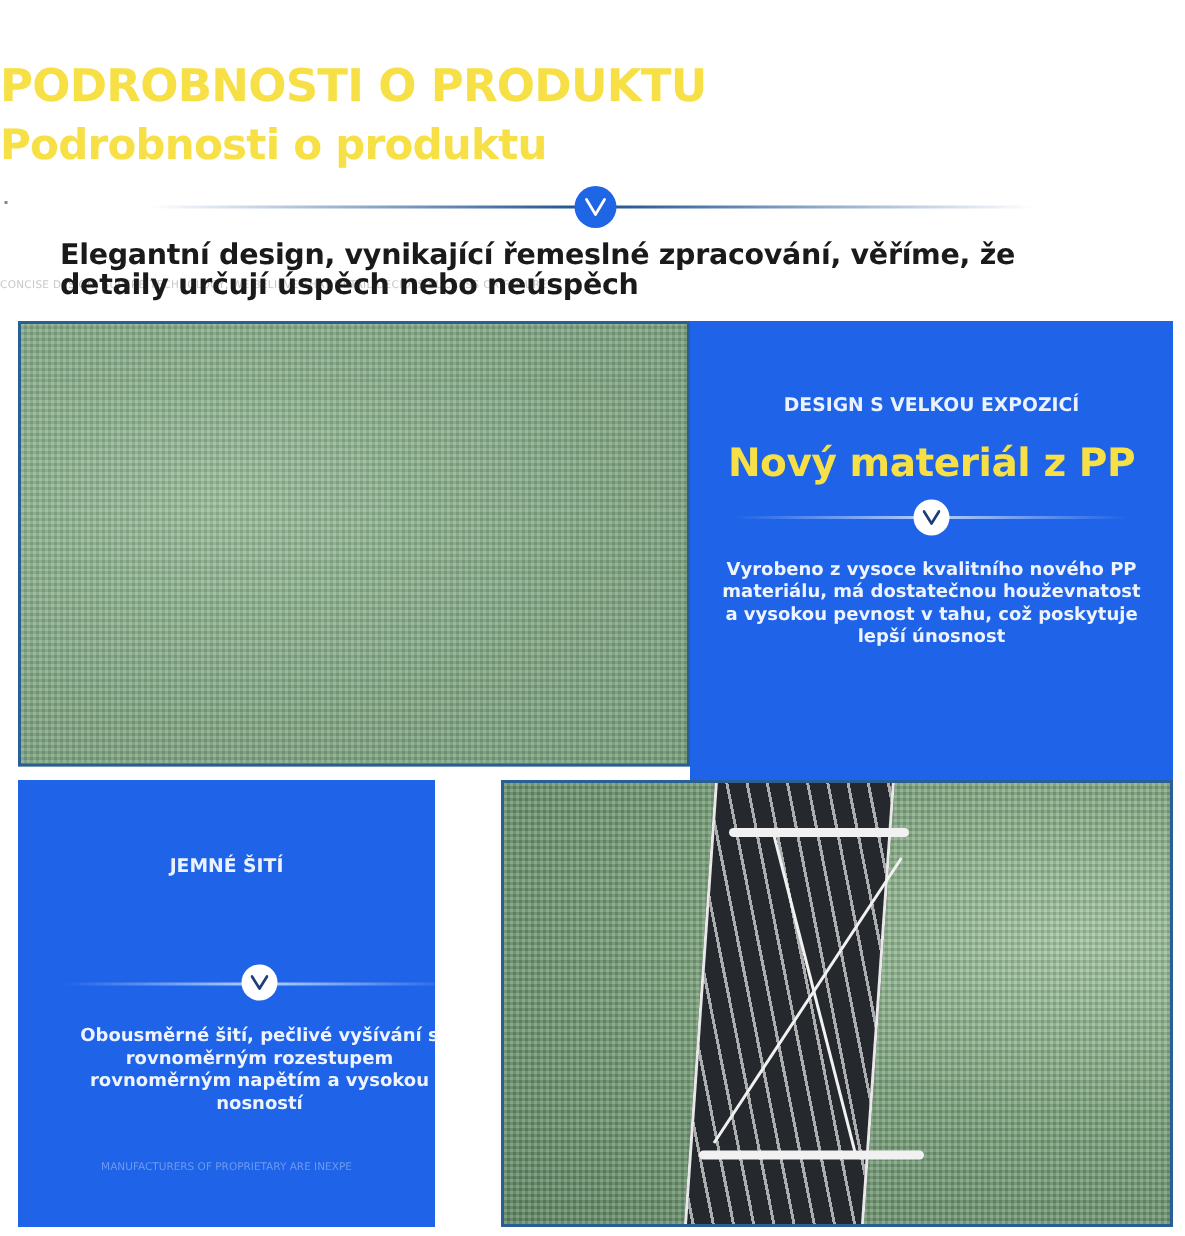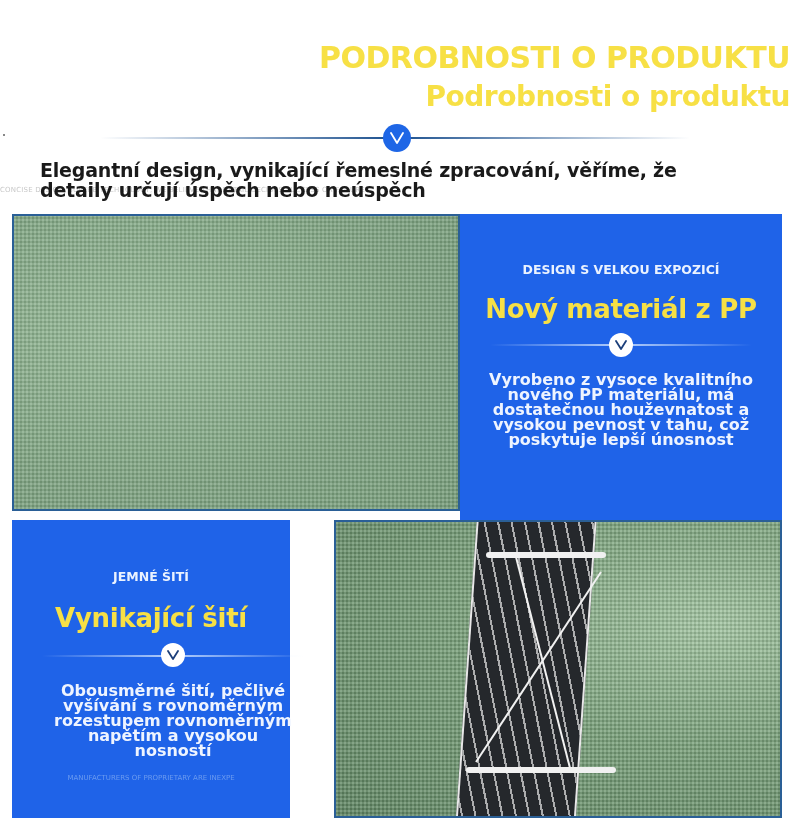--- a/index.html
+++ b/index.html
@@ -1,20 +1,20 @@
 <!DOCTYPE html>
 <html><head>
 <meta charset="utf-8">
 <style>
   * { box-sizing: border-box; margin: 0; padding: 0; }
   html, body { width: 790px; height: 824px; background: #ffffff; overflow: hidden; }
   body { position: relative; font-family: "DejaVu Sans", sans-serif; }
 
   .hdr-title {
-    position: absolute; left: 0; width: 790px; text-align: right;
+    position: absolute; left: 0; width: 790px; text-align: left;
     font-family: "DejaVu Sans", sans-serif; font-weight: bold; color: #f7e045;
     letter-spacing: -0.5px;
   }
   #title1 { top: 40px; font-size: 30px; }
   #title2 { top: 80px; font-size: 28px; }
 
   .divider {
     position: absolute; height: 2px;
     background: linear-gradient(to right, rgba(24,77,140,0) 0%, #1a4f8e 50%, rgba(24,77,140,0) 100%);
   }
@@ -68,21 +68,21 @@
 
   
   .panel {
     position: absolute; background: #1f63e8; color: #fff; text-align: center;
   }
   #panel1 { left: 460px; top: 214px; width: 322px; height: 321px; }
   #panel2 { left: 12px; top: 520px; width: 278px; height: 298px; }
 
   .p-label { position: absolute; left: 0; width: 100%; font-size: 12.5px; font-weight: bold; color: #eaf2ff; }
   .p-title { position: absolute; left: 0; width: 100%; font-size: 26px; font-weight: bold; color: #f7e045; letter-spacing: -0.3px; }
-  .p-desc { position: absolute; font-size: 16px; font-weight: bold; line-height: 15px; color: #eef4ff; }
+  .p-desc { position: absolute; font-size: 12px; font-weight: bold; line-height: 15px; color: #eef4ff; }
   .p-faint { position: absolute; font-size: 12px; font-weight: bold; line-height: 15px; color: #4a82ea; }
   .p-tiny { position: absolute; left: 0; width: 100%; font-size: 7px; color: #6b9bf0; }
   .panel .divider { background: linear-gradient(to right, rgba(255,255,255,0) 0%, rgba(220,235,255,0.8) 50%, rgba(255,255,255,0) 100%); height: 1.5px; }
   .panel .v-badge { background: #ffffff; width: 24px; height: 24px; }
 
   #p1-label { top: 48px; }
   #p1-title { top: 80px; }
   #p1-divider { left: 30px; width: 262px; top: 130px; }
   #p1-badge { left: 149px; top: 119px; }
   #p1-desc { left: 20px; width: 282px; top: 158px; }
@@ -125,21 +125,20 @@
   <div id="p1-badge" class="v-badge">
     <svg width="12" height="10" viewBox="0 0 12 10">
         <polyline points="1,1 6,9 11,1" fill="none" stroke="#1c3f7a" stroke-width="1.8" stroke-linejoin="round" stroke-linecap="round"></polyline>
       </svg>
   </div>
   <div id="p1-desc" class="p-desc">Vyrobeno z vysoce kvalitního nového PP materiálu, má dostatečnou houževnatost a vysokou pevnost v tahu, což poskytuje lepší únosnost</div>
 </div>
 
 <div id="panel2" class="panel">
   <div id="p2-label" class="p-label">JEMNÉ ŠITÍ</div>
-  <div id="p2-title" class="p-title">Vynikající šití</div>
   <div id="p2-divider" class="divider"></div>
   <div id="p2-badge" class="v-badge">
     <svg width="12" height="10" viewBox="0 0 12 10">
         <polyline points="1,1 6,9 11,1" fill="none" stroke="#1c3f7a" stroke-width="1.8" stroke-linejoin="round" stroke-linecap="round"></polyline>
       </svg>
   </div>
   <div id="p2-desc" class="p-desc">Obousměrné šití, pečlivé vyšívání s rovnoměrným rozestupem rovnoměrným napětím a vysokou nosností</div>
   <div id="p2-tiny" class="p-tiny">MANUFACTURERS OF PROPRIETARY ARE INEXPE</div>
 </div>
 

